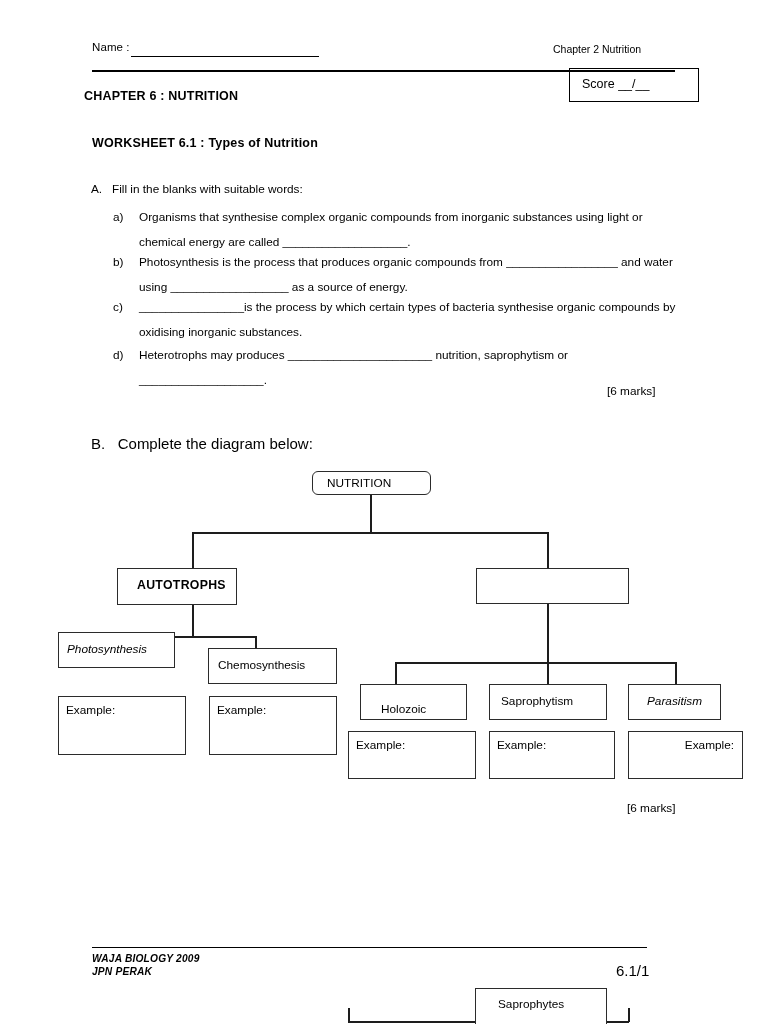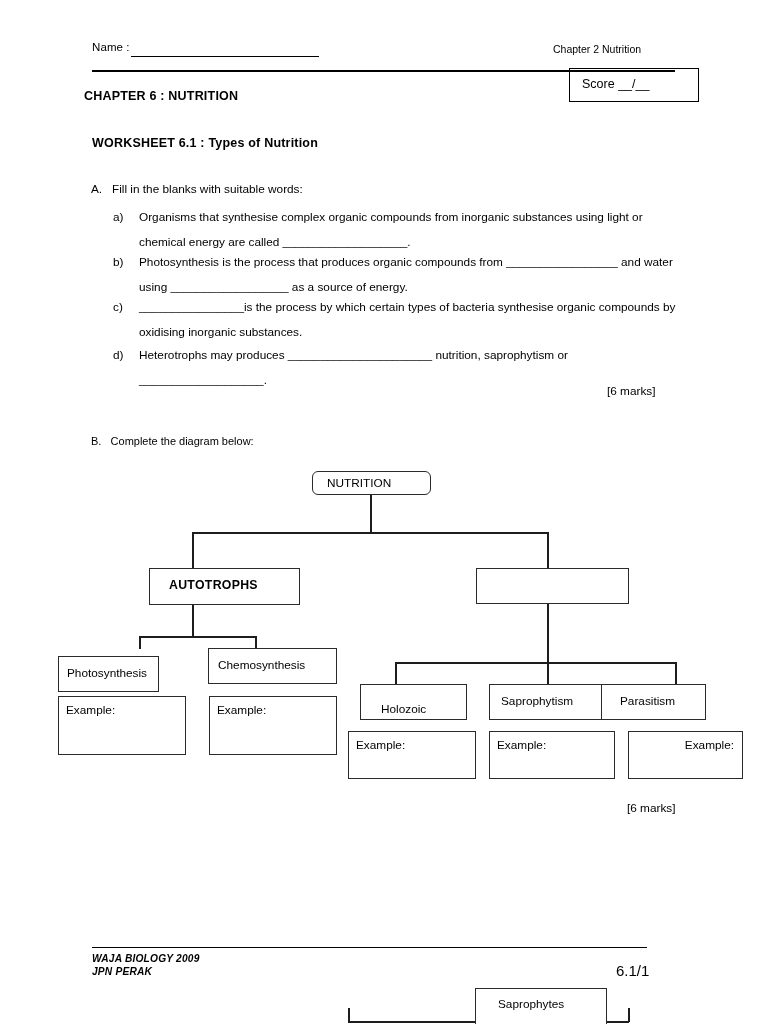--- a/index.html
+++ b/index.html
@@ -87,21 +87,21 @@
     margin-left: 26px;
   }
   .marks-1 {
     left: 607px; top: 384px;
     font-size: 11.8px;
   }
 
   
   .sec-b-head {
     left: 91px; top: 435px;
-    font-size: 11px;
+    font-size: 15px;
   }
 
   
   .dbox {
     box-sizing: border-box;
     border: 1.4px solid #2b2b2b;
     background: #fff;
     font-size: 11.8px;
     z-index: 2;
   }
@@ -111,38 +111,38 @@
   }
   .box-nutrition {
     left: 312px; top: 471px;
     width: 119px; height: 24px;
     border-radius: 6px;
   }
   .box-nutrition > span { left: 14px; top: 4px; }
 
   .box-autotrophs {
     left: 117px; top: 568px;
-    width: 151px; height: 37px; margin-left: 32px;
+    width: 120px; height: 37px;
   }
   .box-autotrophs > span {
     left: 19px; top: 9px;
     font-weight: bold;
     font-size: 12.3px;
     letter-spacing: .3px;
   }
 
   .box-heterotrophs {
     left: 476px; top: 568px;
     width: 153px; height: 36px;
   }
   .box-heterotrophs > span { left: 10px; top: 9px; }
 
   .box-photosynthesis {
-    left: 58px; top: 656px;
-    width: 101px; height: 36px;
+    left: 58px; top: 632px;
+    width: 117px; height: 36px; font-style: italic;
   }
   .box-photosynthesis > span { left: 8px; top: 9px; }
 
   .box-chemosynthesis {
     left: 208px; top: 648px;
     width: 129px; height: 36px;
   }
   .box-chemosynthesis > span { left: 9px; top: 9px; }
 
   .box-ex-photo {
@@ -163,22 +163,22 @@
   }
   .box-holozoic > span { left: 20px; top: 17px; }
 
   .box-saprophytism {
     left: 489px; top: 684px;
     width: 118px; height: 36px;
   }
   .box-saprophytism > span { left: 11px; top: 9px; }
 
   .box-parasitism {
-    left: 601px; top: 684px;
-    width: 105px; height: 36px;
+    left: 628px; top: 684px;
+    width: 93px; height: 36px; font-style: italic;
   }
   .box-parasitism > span { left: 18px; top: 9px; }
 
   .box-ex-holozoic {
     left: 348px; top: 731px;
     width: 128px; height: 48px;
   }
   .box-ex-holozoic > span { left: 7px; top: 6px; }
 
   .box-ex-sapro {

